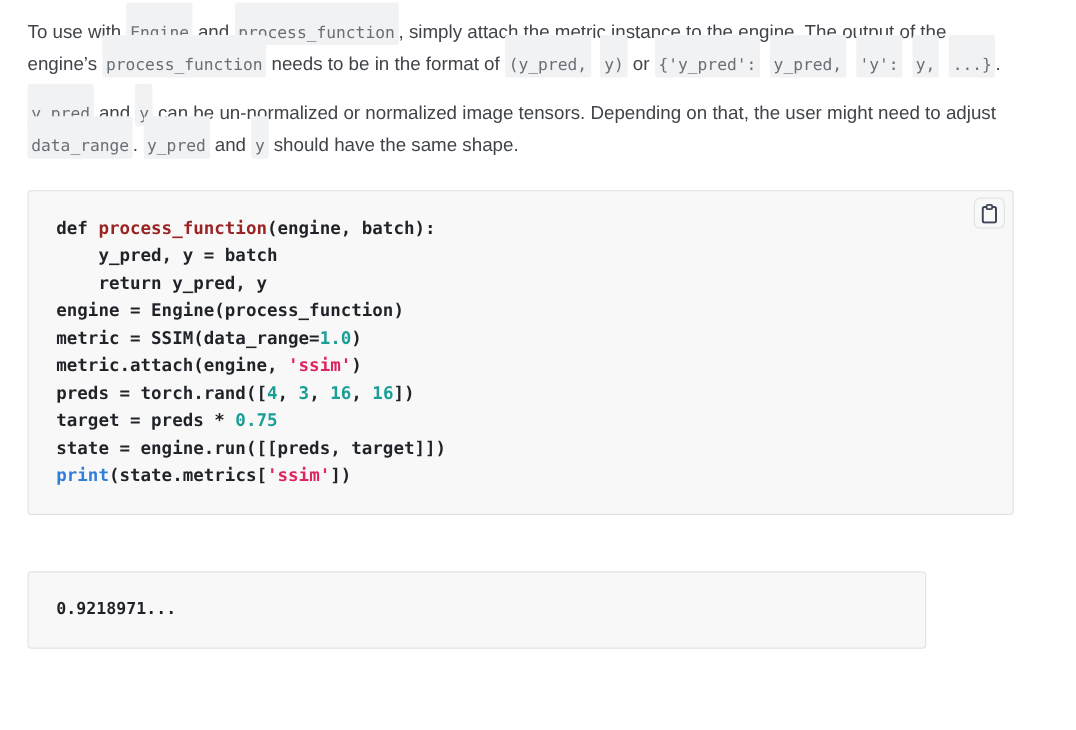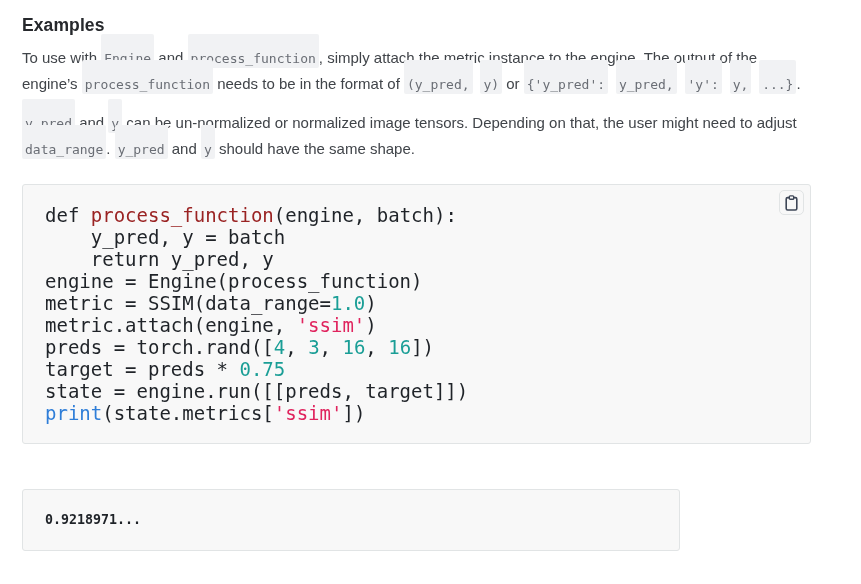--- a/index.html
+++ b/index.html
@@ -45,22 +45,22 @@
     margin-top: 22px;
     width: 789px;
     background: #f8f8f8;
     border: 1px solid #e1e4e5;
     border-radius: 3px;
     padding: 19px 22px;
   }
   pre.code-pre {
     margin: 0;
     font-family: "DejaVu Sans Mono", monospace;
-    font-size: 19px;
-    font-weight: normal;
+    font-size: 14px;
+    font-weight: bold;
     line-height: 22px;
     color: #1f2328;
     white-space: pre;
   }
   .tok-pl { color: #1f2328; }
   .tok-kw { color: #1f2328; }
   .tok-fn { color: #9a2323; }
   .tok-num { color: #1a9e96; }
   .tok-str { color: #e0245e; }
   .tok-bi { color: #2f7ed8; }
@@ -70,42 +70,41 @@
     width: 25px; height: 25px;
     background: #f8f8f8;
     border: 1px solid #e1e4e5;
     border-radius: 5px;
     display: flex; align-items: center; justify-content: center;
     cursor: pointer;
     padding: 0;
   }
   .output-block {
     margin-top: 45px;
-    width: 658px;
+    width: 719px;
     background: #f8f8f8;
     border: 1px solid #e1e4e5;
     border-radius: 3px;
     padding: 19px 22px;
   }
   .output-block pre {
     margin: 0;
     font-family: "DejaVu Sans Mono", monospace;
     font-size: 13.3px;
     font-weight: bold;
     line-height: 22px;
     color: #1f2328;
     white-space: pre;
   }
 </style>
 </head>
 <body>
 
 <div class="content">
 
-  <h3 class="section-title">Examples</h3>
 
   <div>
       <p class="body-para">To use with <code><span class="pre">Engine</span></code> and <code><span class="pre">process_function</span></code>, simply attach the metric instance to the engine. The output of the engine’s <code><span class="pre">process_function</span></code> needs to be in the format of <code><span class="pre">(y_pred,</span> <span class="pre">y)</span></code> or <code><span class="pre">{'y_pred':</span> <span class="pre">y_pred,</span> <span class="pre">'y':</span> <span class="pre">y,</span> <span class="pre">...}</span></code>.</p>
       <p class="body-para"><code><span class="pre">y_pred</span></code> and <code><span class="pre">y</span></code> can be un-normalized or normalized image tensors. Depending on that, the user might need to adjust <code><span class="pre">data_range</span></code>. <code><span class="pre">y_pred</span></code> and <code><span class="pre">y</span></code> should have the same shape.</p>
     </div>
 
   <div class="highlight-block">
     <pre class="code-pre"><code><span class="tok-kw">def </span><span class="tok-fn">process_function</span><span class="tok-pl">(engine, batch):</span>
 <span class="tok-pl">    y_pred, y = batch</span>
 <span class="tok-pl">    </span><span class="tok-kw">return</span><span class="tok-pl"> y_pred, y</span>

